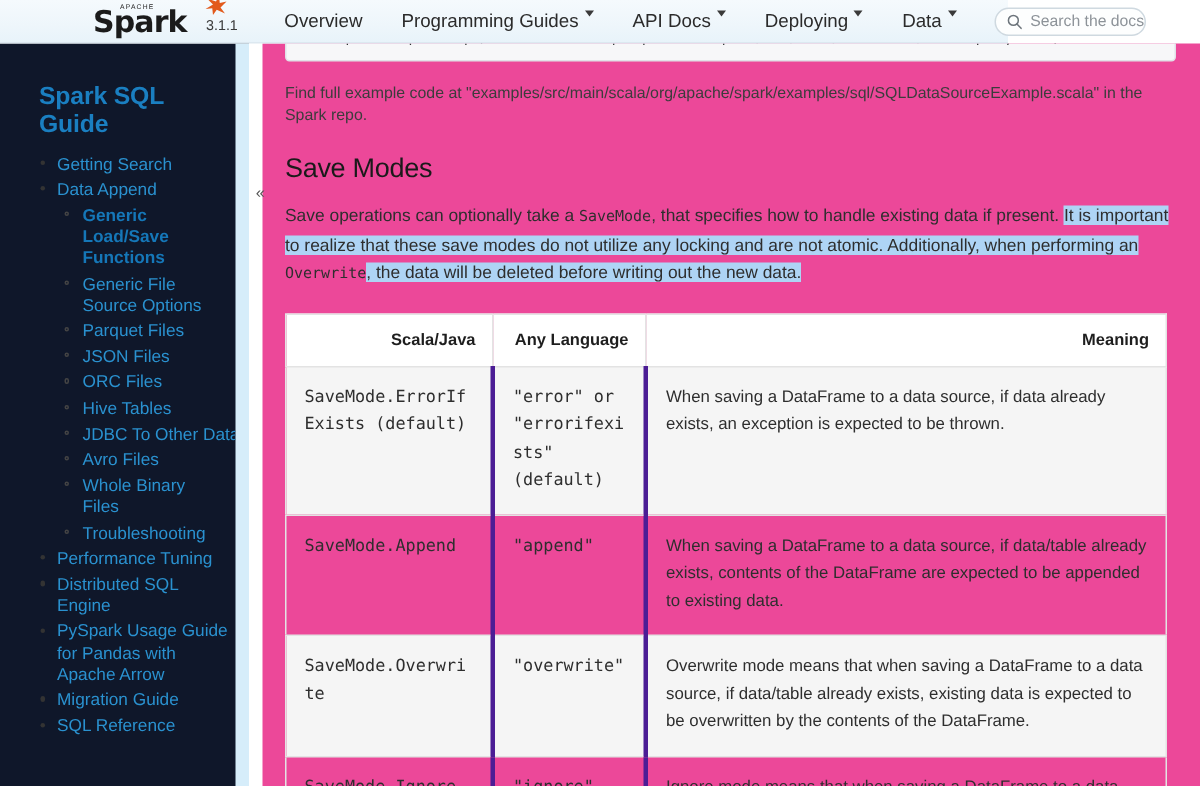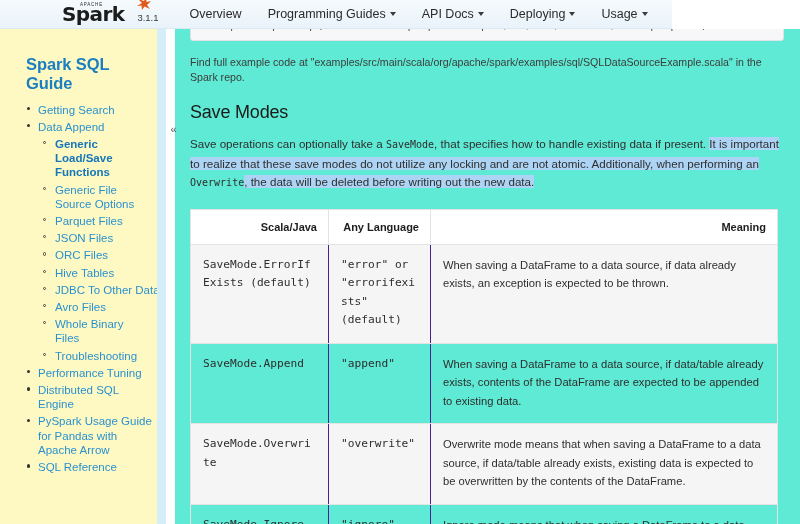--- a/index.html
+++ b/index.html
@@ -60,21 +60,21 @@
     margin-bottom: 1px;
     font-family: "Liberation Sans", sans-serif;
   }
   .nav-items { display: flex; align-items: center; }
   .nav-item {
     font-size: 12.5px;
     color: #2b2b2b;
     padding: 0 13px;
     cursor: pointer;
     white-space: nowrap;
-    display: flex; align-items: center;
+    display: flex; align-items: flex-start;
   }
   .caret {
     display: inline-block;
     margin-left: 4px;
     width: 0; height: 0;
     border-left: 3.4px solid transparent;
     border-right: 3.4px solid transparent;
     border-top: 4px solid #3a3a3a;
   }
   .searchbox {
@@ -92,21 +92,21 @@
     font-size: 10.5px;
     color: #8d9399;
     white-space: nowrap;
   }
 
   
   .sidebar {
     position: absolute;
     top: 29px; left: 0;
     width: 166px; height: 495px;
-    background: #fef9c3;
+    background: #0f172a;
     border-right: 9px solid #d6edfa;
     padding: 0;
     overflow: hidden;
   }
   .sidebar-title {
     font-size: 16.5px;
     font-weight: bold;
     color: #1a7fc1;
     margin: 26px 0 8px 26px;
     letter-spacing: -0.1px;
@@ -164,21 +164,21 @@
     cursor: pointer;
     background: transparent;
     z-index: 20;
   }
 
   
   .content {
     position: absolute;
     top: 29px; left: 175px;
     width: 625px; height: 495px;
-    background: #5eead4;
+    background: #ec4899;
     overflow: hidden;
     padding: 0 16px 0 15px;
   }
 
   .codeblock {
     margin: 0;
     margin-top: -10px;
     border: 1px solid #e1e1e8;
     background: #f7f7f9;
     border-radius: 3px;
@@ -248,21 +248,21 @@
     background: #ffffff;
     vertical-align: top;
   }
   table.modes th:last-child { border-right: none; }
   table.modes td {
     font-size: 11.2px;
     color: #2e2e2e;
     line-height: 18.5px;
     padding: 11px 12px 13px 12px;
     border-bottom: 1px solid #e3e3e3;
-    border-right: 1px solid #4c1d95;
+    border-right: 3px solid #4c1d95;
     vertical-align: top;
   }
   table.modes td:last-child { border-right: none; }
   table.modes tr.shaded td { background: #f5f5f5; }
   table.modes tr:last-child td { border-bottom: none; }
   td.mono, th.mono {
     font-family: "DejaVu Sans Mono", monospace;
     font-size: 10px;
     line-height: 17px;
     color: #2e2e2e;
@@ -299,25 +299,34 @@
     </div>
     <div class="nav-item">
       <span>API Docs</span>
       <span class="caret"></span>
     </div>
     <div class="nav-item">
       <span>Deploying</span>
       <span class="caret"></span>
     </div>
     <div class="nav-item">
-      <span>Usage</span>
+      <span>Data</span>
       <span class="caret"></span>
     </div>
   </div>
 
+  <div class="searchbox">
+    <span class="search-icon">
+      <svg width="11" height="11" viewBox="0 0 12 12">
+        <circle cx="5" cy="5" r="3.6" fill="none" stroke="#6d757c" stroke-width="1.1"></circle>
+        <line x1="7.6" y1="7.6" x2="10.6" y2="10.8" stroke="#6d757c" stroke-width="1.1" stroke-linecap="round"></line>
+      </svg>
+    </span>
+    <span class="search-placeholder">Search the docs</span>
+  </div>
 </div>
 
 <div class="sidebar">
   <div class="sidebar-title">Spark SQL Guide</div>
 
   <ul class="nav-list">
     <li>
       <span>Getting Search</span>
     </li>
     <li>
@@ -360,20 +369,23 @@
 
   <ul class="nav-list">
     <li>
       <span>Performance Tuning</span>
     </li>
     <li>
       <span>Distributed SQL Engine</span>
     </li>
     <li>
       <span>PySpark Usage Guide for Pandas with Apache Arrow</span>
+    </li>
+    <li>
+      <span>Migration Guide</span>
     </li>
     <li>
       <span>SQL Reference</span>
     </li>
   </ul>
 </div>
 
 <div class="collapse-handle">«</div>
 
 <div class="content">

